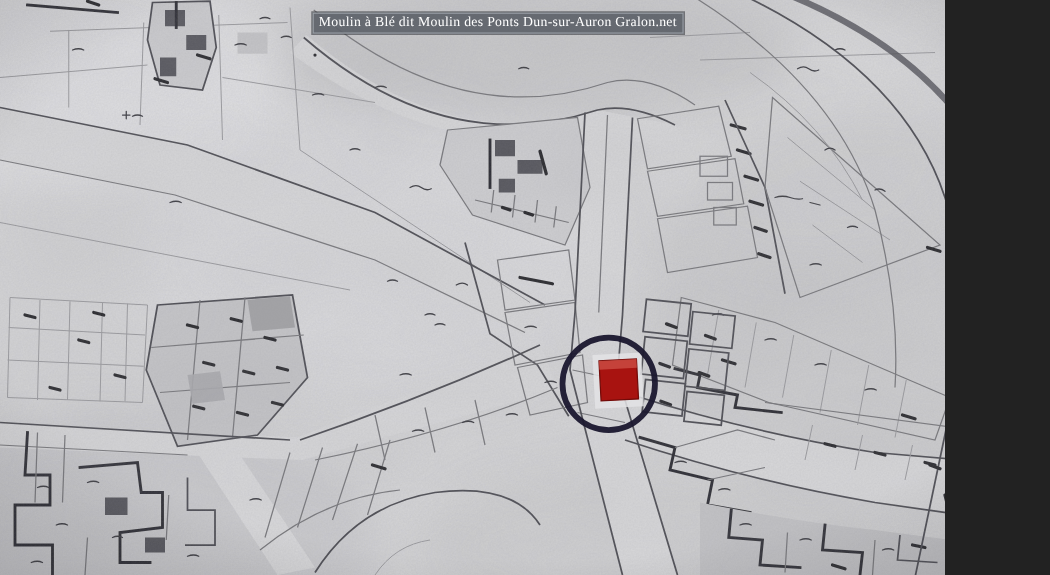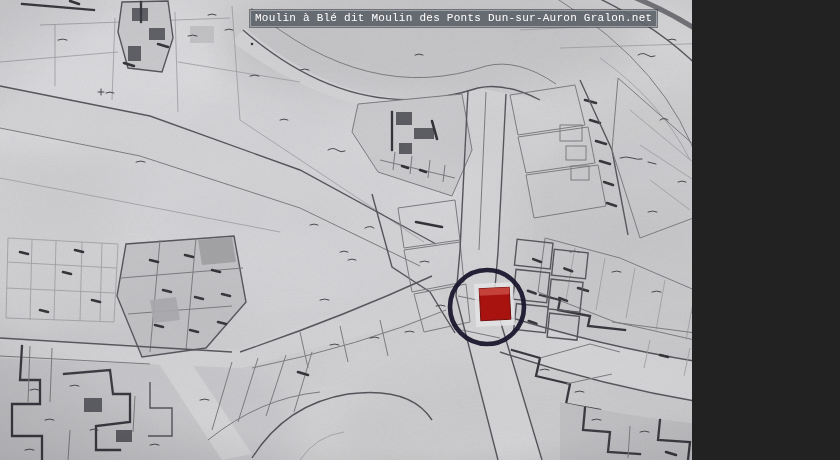--- a/index.html
+++ b/index.html
@@ -1,17 +1,17 @@
 <!DOCTYPE html>
 <html><head>
 <meta charset="utf-8">
 <style>
   html,body{margin:0;padding:0;background:#222;}
-  #shot{position:relative;width:692px;height:460px;overflow:hidden;
-        font-family:Liberation Mono, monospace;background:#d7d7d9;}
+  #shot{position:relative;width:756px;height:460px;overflow:hidden;
+        font-family:Liberation Serif, serif;background:#d7d7d9;}
   #shot svg{position:absolute;left:0;top:0;display:block;}
   
   .faint{stroke:#9b9b9f;stroke-width:.8;fill:none;}
   .thin {stroke:#77777b;stroke-width:1;fill:none;}
   .med  {stroke:#4c4c52;stroke-width:1.4;fill:none;}
   .bold {stroke:#2c2c31;stroke-width:2.3;fill:none;stroke-linecap:square;}
   .scrib{stroke:#3a3a40;stroke-width:1;fill:none;stroke-linecap:round;}
   .dash {stroke:#26262b;stroke-width:2.6;fill:none;stroke-linecap:round;}
   .road {fill:#dadadc;stroke:none;}
   .blk  {fill:#c7c7ca;}

